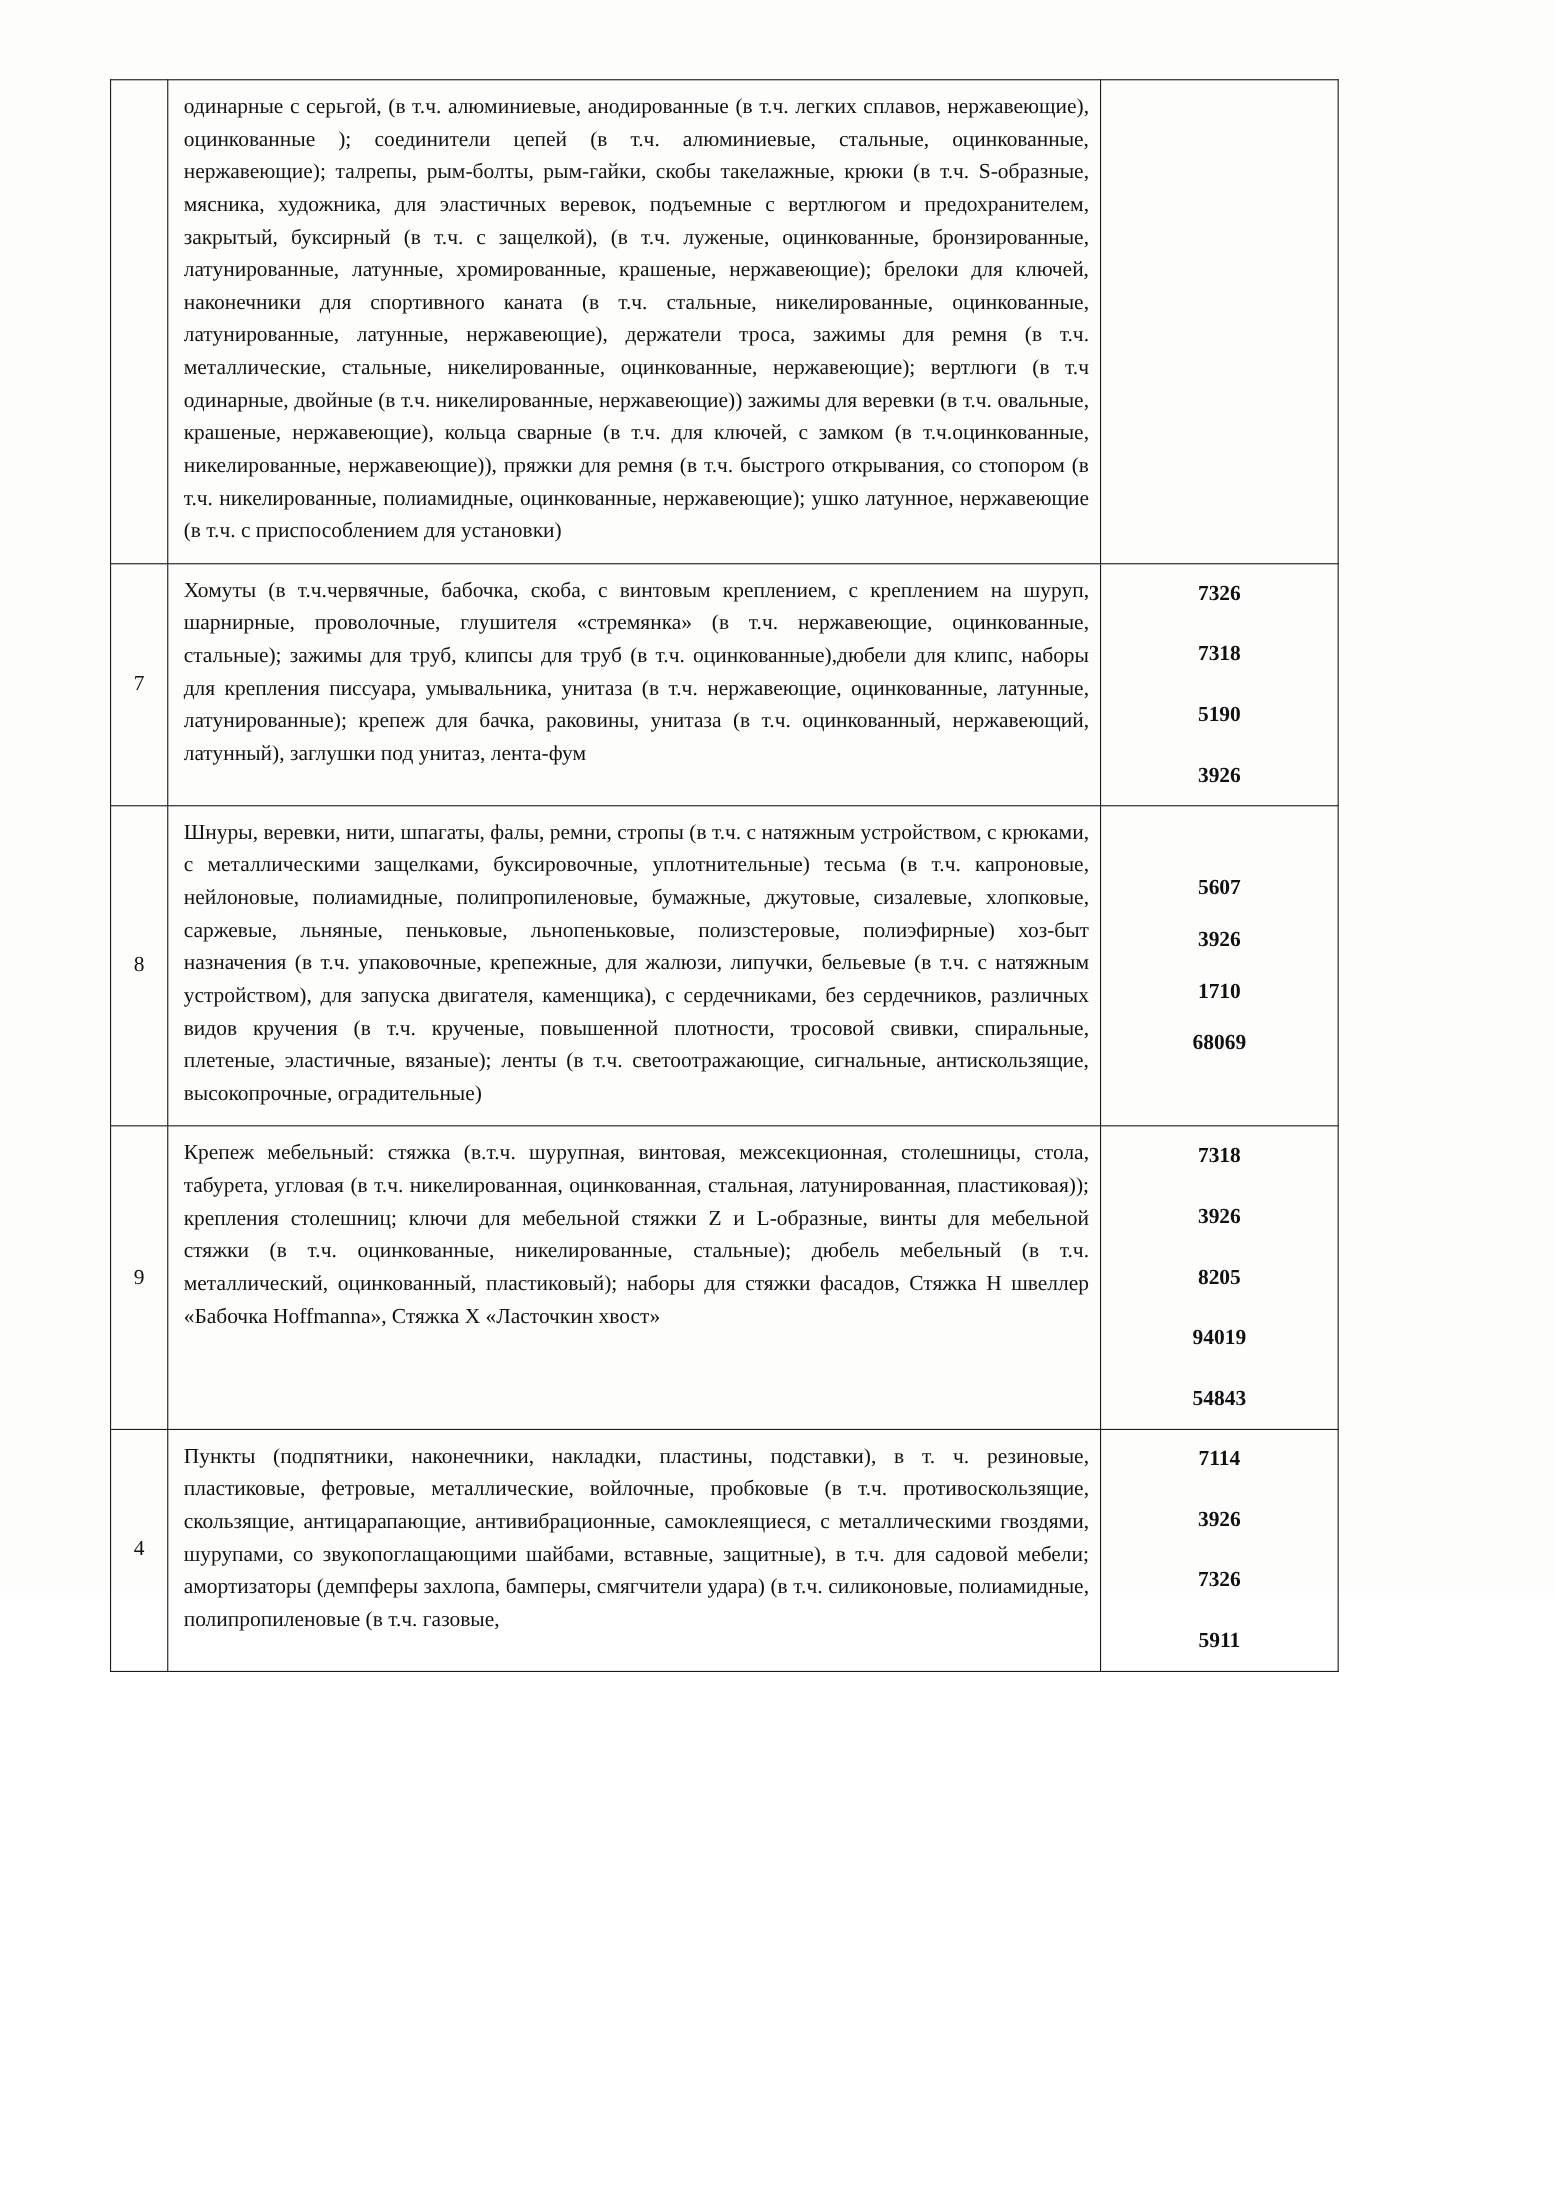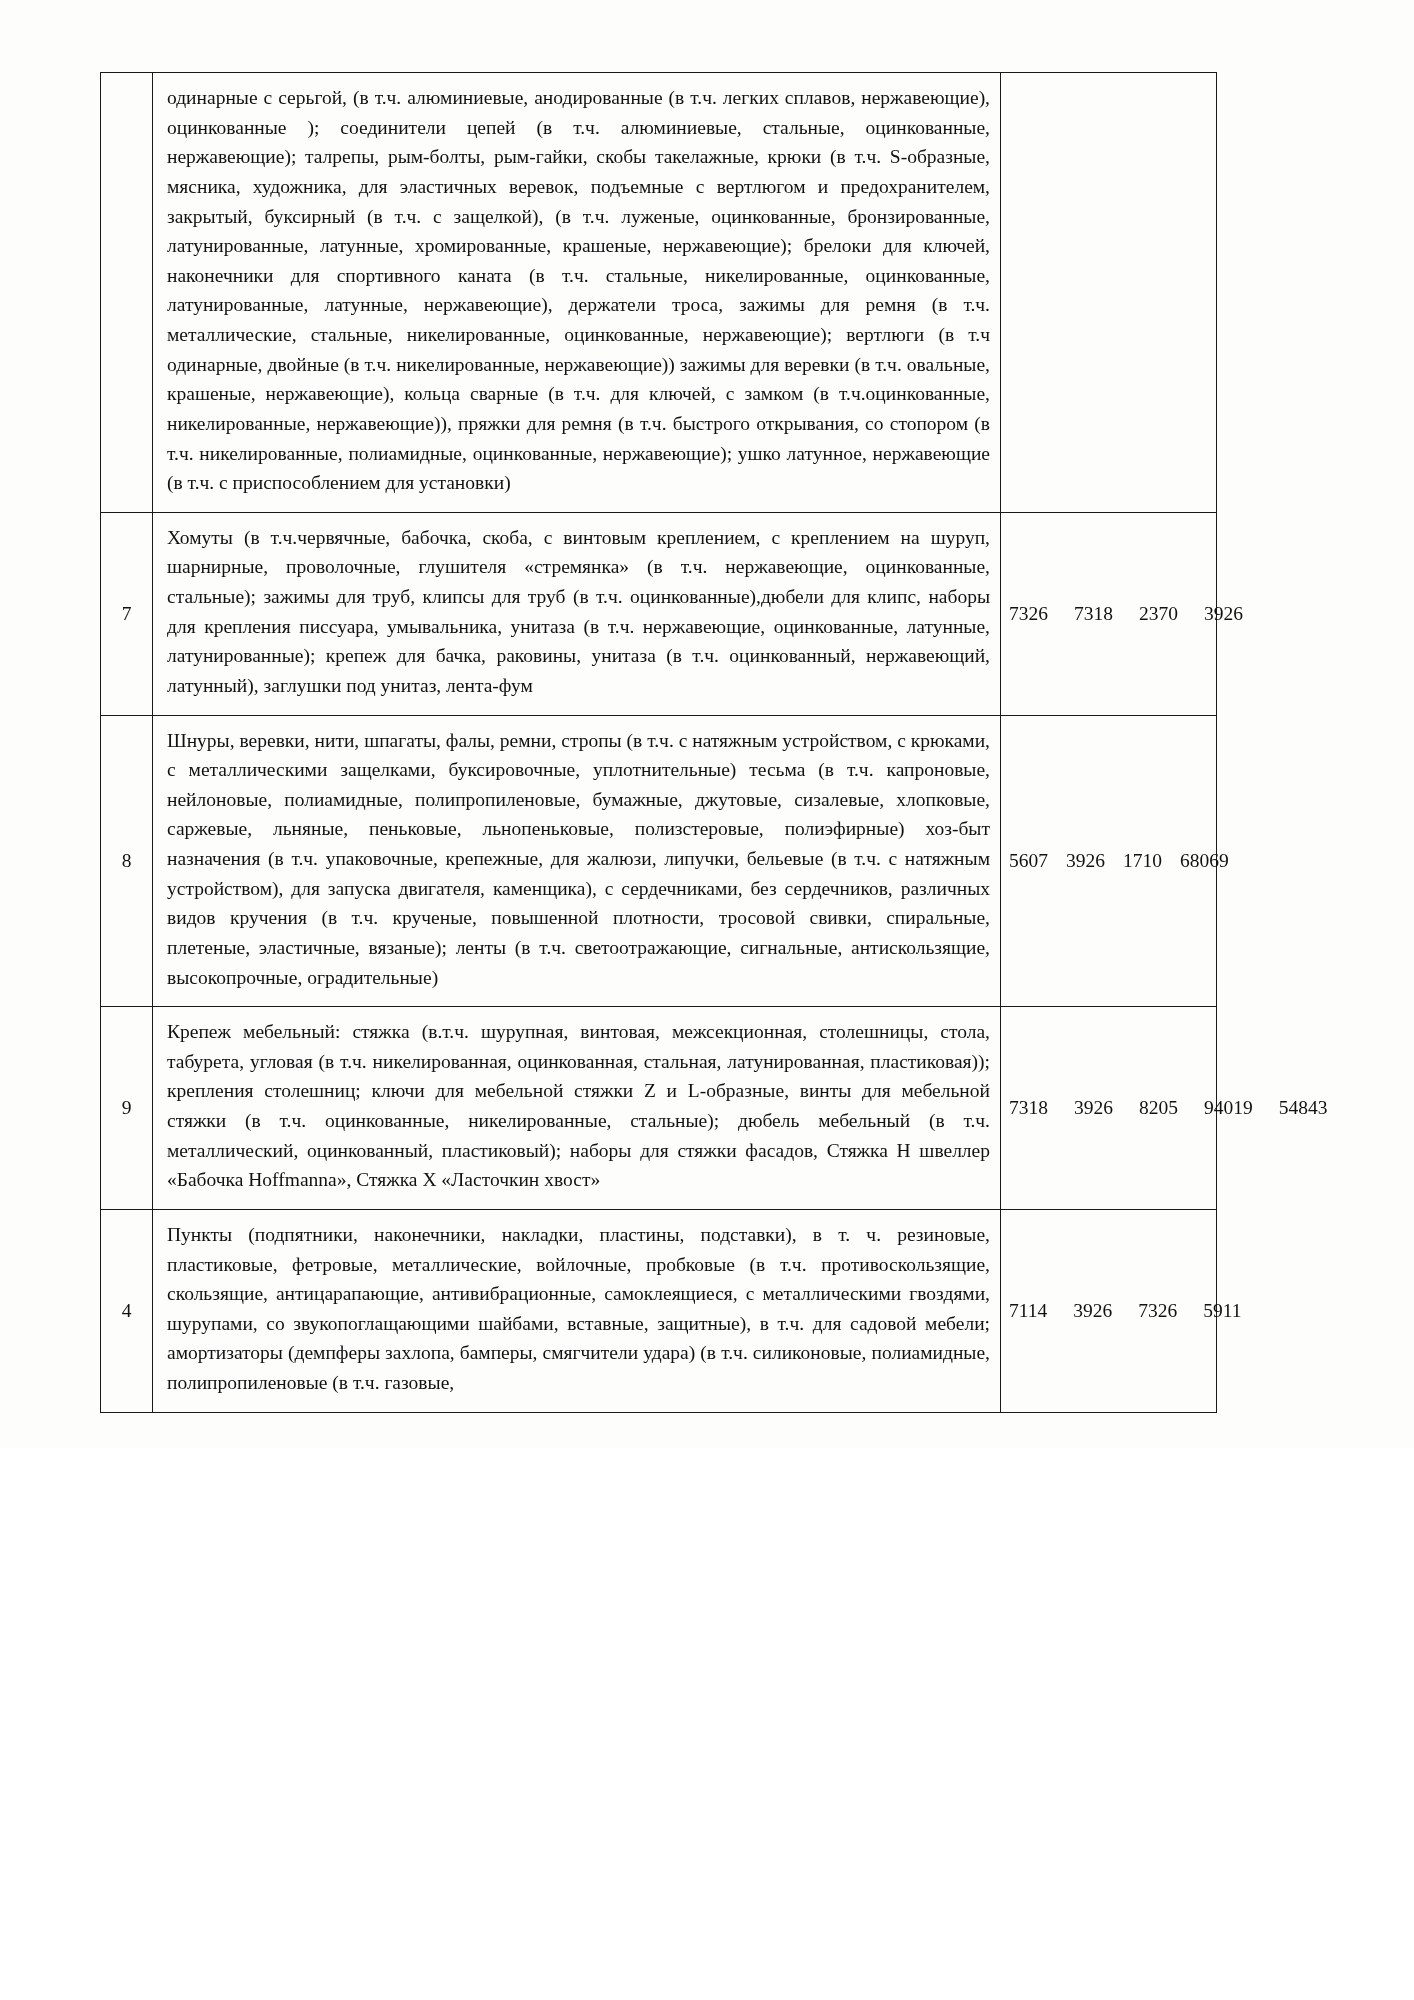--- a/index.html
+++ b/index.html
@@ -65,23 +65,24 @@
     font-size: 19.5px;
     line-height: 1.5;
   }
   .first-row td.text p { text-indent: 0; }
   .cont-cell { padding-top: 12px; }
   td.codes-stretch {
     vertical-align: middle;
   }
   .code-col {
     display: flex;
-    flex-direction: row;
-    justify-content: flex-start;
+    flex-direction: column;
+    justify-content: flex-end;
     gap: 34px;
+    font-weight: bold;
   }
   .code-col.gap-sm { gap: 26px; }
   .code-col.gap-lg { gap: 18px; }
 </style>
 </head>
 <body>
 
 <div class="page">
 
   <table class="doc-table">
@@ -102,21 +103,21 @@
 
       <tr>
         <td class="num">7</td>
         <td class="text">
           <p>Хомуты  (в т.ч.червячные, бабочка, скоба, с винтовым креплением, с креплением на шуруп, шарнирные, проволочные, глушителя «стремянка»  (в т.ч. нержавеющие, оцинкованные, стальные); зажимы для труб, клипсы для труб (в т.ч. оцинкованные),дюбели для клипс, наборы для крепления писсуара, умывальника, унитаза (в т.ч. нержавеющие, оцинкованные, латунные, латунированные); крепеж для бачка, раковины,  унитаза (в т.ч. оцинкованный, нержавеющий, латунный), заглушки под унитаз, лента-фум</p>
         </td>
         <td class="codes codes-stretch">
           <div class="code-col gap-sm">
             <span class="code">7326</span>
             <span class="code">7318</span>
-            <span class="code">2370</span>
+            <span class="code">5190</span>
             <span class="code">3926</span>
           </div>
         </td>
       </tr>
 
       <tr>
         <td class="num">8</td>
         <td class="text">
           <p>Шнуры, веревки, нити, шпагаты, фалы, ремни, стропы (в т.ч. с натяжным устройством, с крюками, с металлическими защелками, буксировочные, уплотнительные) тесьма  (в т.ч. капроновые, нейлоновые, полиамидные, полипропиленовые, бумажные, джутовые, сизалевые,  хлопковые, саржевые, льняные, пеньковые, льнопеньковые, полизстеровые, полиэфирные) хоз-быт назначения (в т.ч. упаковочные, крепежные, для жалюзи, липучки, бельевые (в т.ч. с натяжным устройством), для запуска двигателя, каменщика), с сердечниками, без сердечников, различных видов кручения (в т.ч. крученые, повышенной плотности, тросовой свивки, спиральные, плетеные, эластичные, вязаные); ленты (в т.ч. светоотражающие, сигнальные, антискользящие, высокопрочные, оградительные)</p>
         </td>

